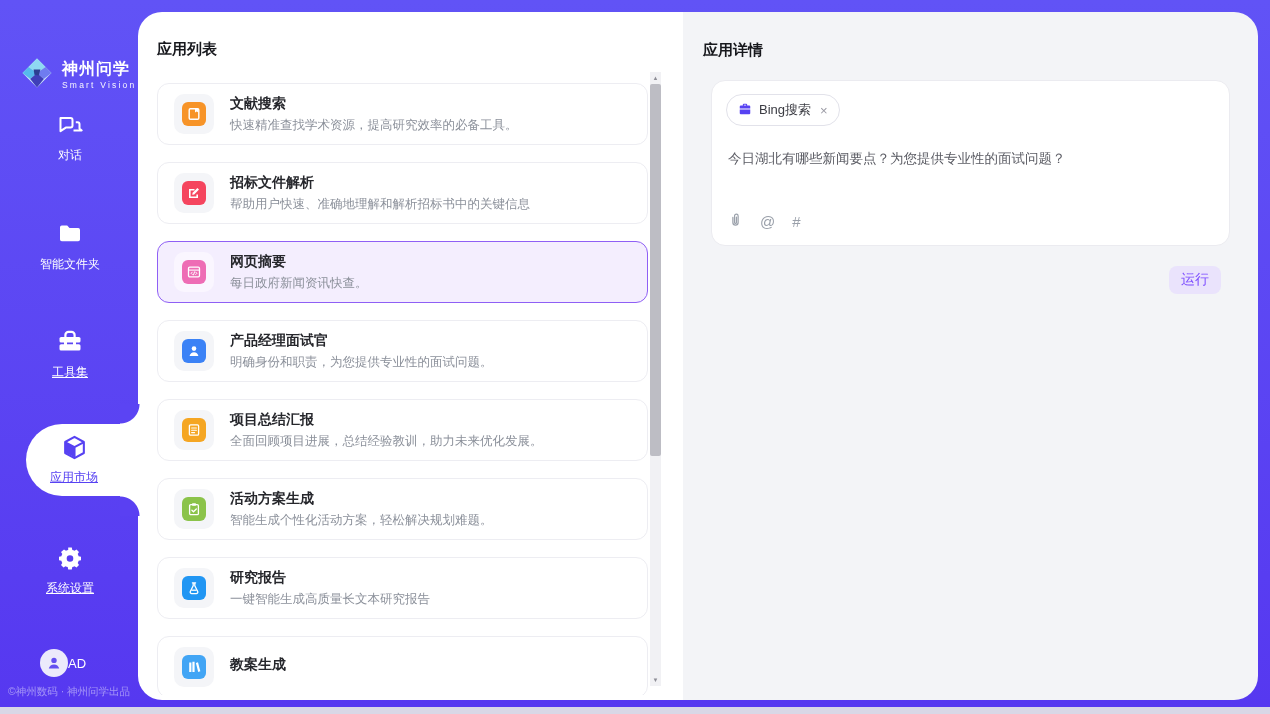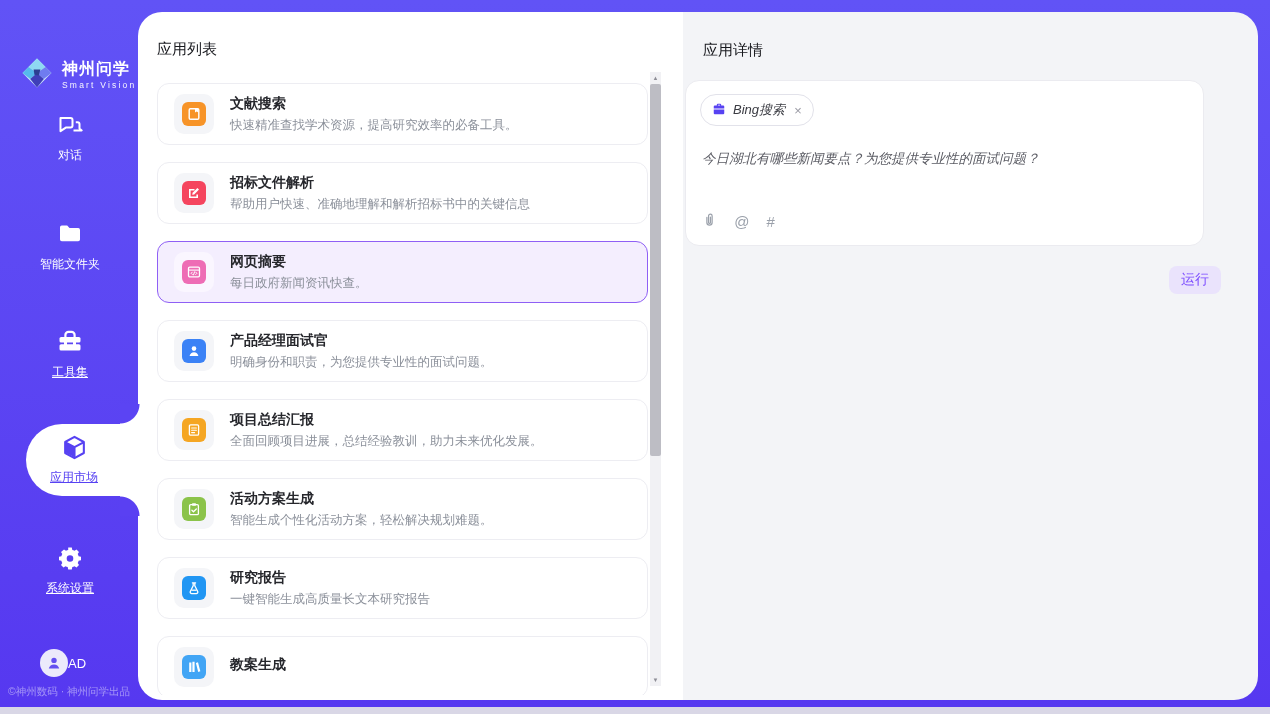--- a/index.html
+++ b/index.html
@@ -21,38 +21,38 @@
      background:radial-gradient(circle 20px at 0 100%,#5a40f2 19px,#fff 20px);}
   .active-inner{position:relative;width:100%;height:100%;display:flex;flex-direction:column;align-items:center;justify-content:center;padding-right:18px;box-sizing:border-box;}
   .active-inner .nav-label{color:#5742f2;font-size:12px;margin-top:4px;text-decoration:underline;}
   .user-row{position:absolute;left:40px;top:649px;display:flex;align-items:center;}
   .avatar{width:28px;height:28px;border-radius:50%;background:#eceafb;display:flex;align-items:center;justify-content:center;}
   .user-name{font-size:13px;color:#fff;}
   .side-footer{position:absolute;left:8px;top:685px;font-size:10.5px;color:rgba(255,255,255,.45);white-space:nowrap;}
 
   
   .list-panel{position:absolute;left:138px;top:12px;width:545px;height:688px;background:#fff;border-radius:24px 0 0 24px;z-index:2;}
-  .panel-title{position:absolute;left:19px;top:28px;font-size:15px;font-weight:400;color:#17181d;margin:0;}
+  .panel-title{position:absolute;left:19px;top:28px;font-size:15px;font-weight:700;color:#17181d;margin:0;}
   .cards{position:absolute;left:19px;top:71px;width:491px;height:612px;overflow:hidden;}
   .card{display:flex;align-items:center;gap:16px;height:62px;box-sizing:border-box;border:1px solid #ededf2;border-radius:12px;margin-bottom:17px;padding:0 16px;background:#fff;cursor:pointer;}
   .card.selected{background:#f4eefe;border:1px solid #8f5ff5;}
   .tile{width:40px;height:40px;border-radius:10px;background:#f4f5f8;display:flex;align-items:center;justify-content:center;flex:0 0 auto;}
   .card.selected .tile{background:#faf6ff;}
   .mini{width:24px;height:24px;border-radius:6px;display:flex;align-items:center;justify-content:center;}
   .card-title{font-size:14px;font-weight:700;color:#26272c;margin-bottom:4px;}
   .card-desc{font-size:12.5px;color:#8b909a;}
   .scrollbar{position:absolute;left:512px;top:60px;width:11px;height:614px;background:#f1f1f4;}
   .scroll-arrow{position:absolute;left:0;width:11px;text-align:center;font-size:6px;color:#8e8e96;line-height:10px;cursor:pointer;}
   .scroll-arrow.up{top:1px;}
   .scroll-arrow.down{bottom:1px;}
   .scroll-thumb{position:absolute;left:0;top:12px;width:11px;height:372px;background:#bdbdc4;border-radius:2px;cursor:pointer;}
 
   
   .detail-panel{position:absolute;left:683px;top:12px;width:575px;height:688px;background:#f3f4f7;border-radius:0 24px 24px 0;z-index:1;}
-  .detail-card{position:absolute;left:2px;top:68px;width:519px;height:166px;background:#fff;border:1px solid #ebebf0;border-radius:14px;box-sizing:border-box;font-style:italic;}
+  .detail-card{position:absolute;left:28px;top:68px;width:519px;height:166px;background:#fff;border:1px solid #ebebf0;border-radius:14px;box-sizing:border-box;}
   .tag{position:absolute;left:14px;top:13px;height:30px;display:inline-flex;align-items:center;gap:7px;padding:0 11px;border:1px solid #e2e2ea;border-radius:16px;background:#fff;font-size:13px;color:#3a3b42;}
   .tag-close{color:#9a9aa4;font-size:13px;margin-left:2px;cursor:pointer;line-height:1;}
   .query{position:absolute;left:16px;top:68px;right:16px;font-size:13.5px;color:#5a5b63;line-height:20px;}
   .attach-row{position:absolute;left:16px;bottom:14px;display:flex;align-items:center;gap:17px;color:#9aa0aa;}
   .attach-glyph{font-size:15px;color:#9aa0aa;cursor:pointer;}
   .run-btn{position:absolute;left:486px;top:254px;width:52px;height:28px;background:#eae3fc;color:#7c4dff;font-size:14px;border:none;border-radius:8px;cursor:pointer;display:flex;align-items:center;justify-content:center;}
 </style>
 </head>
 <body>
 

